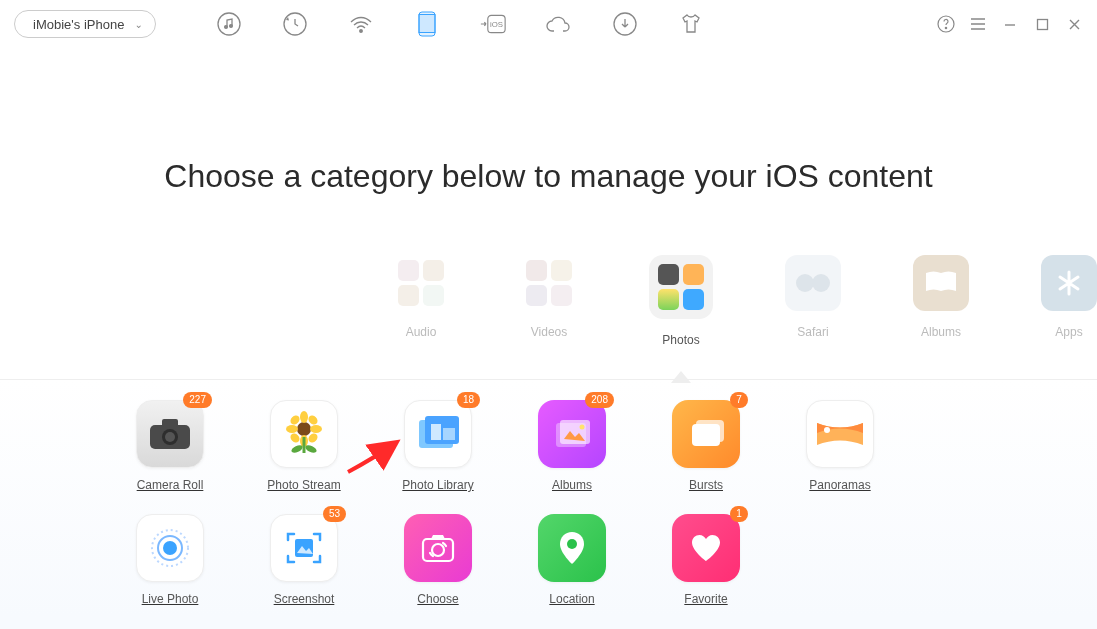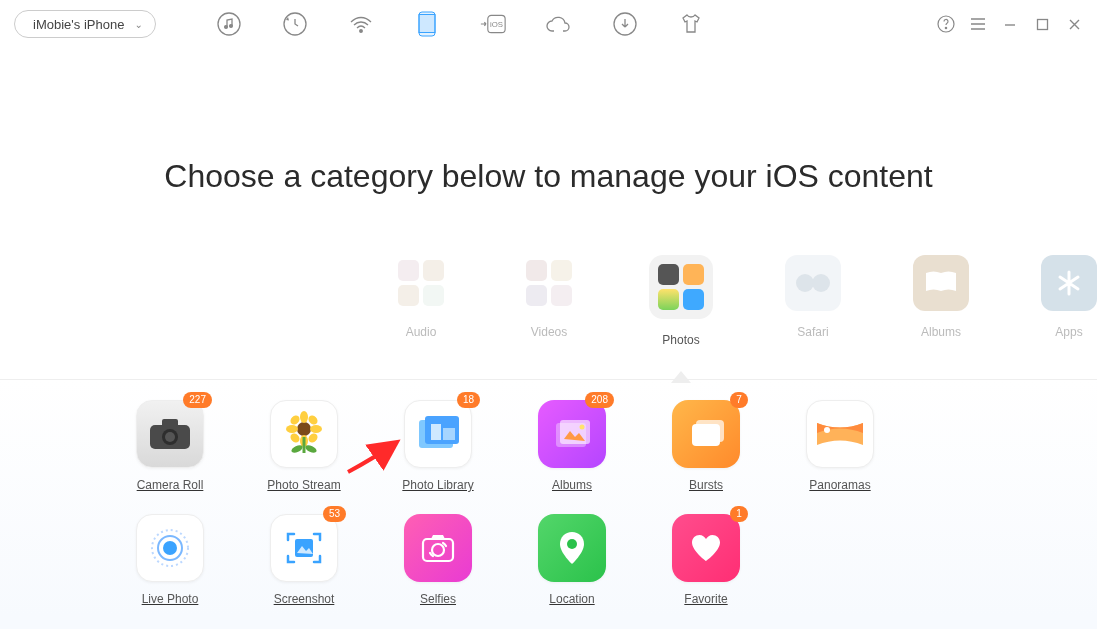--- a/index.html
+++ b/index.html
@@ -356,21 +356,21 @@
 
     <div class="sub-item">
       <div class="sub-icon" style="background:linear-gradient(135deg,#ff5fb3,#e93bd3);border:none">
         <svg width="38" height="32" viewBox="0 0 38 32" fill="none" stroke="#fff" stroke-width="2.2">
             <rect x="4" y="7" width="30" height="22" rx="4"></rect>
             <path d="M14 3h10l2 4H12z" fill="#fff" stroke="none"></path>
             <circle cx="19" cy="18" r="6"></circle>
             <path d="M27 14a8 8 0 00-3-3m-13 10a8 8 0 003 3" stroke-linecap="round"></path>
           </svg>
       </div>
-      <span class="sub-label">Selfies</span>
+      <span class="sub-label">Choose</span>
     </div>
 
     <div class="sub-item">
       <div class="sub-icon" style="background:linear-gradient(135deg,#53d66a,#2bc24b);border:none">
         <svg width="30" height="36" viewBox="0 0 30 36" fill="#fff">
             <path d="M15 2c7 0 12 5 12 12 0 9-12 20-12 20S3 23 3 14C3 7 8 2 15 2z"></path>
             <circle cx="15" cy="14" r="5" fill="#2bc24b"></circle>
           </svg>
       </div>
       <span class="sub-label">Location</span>

